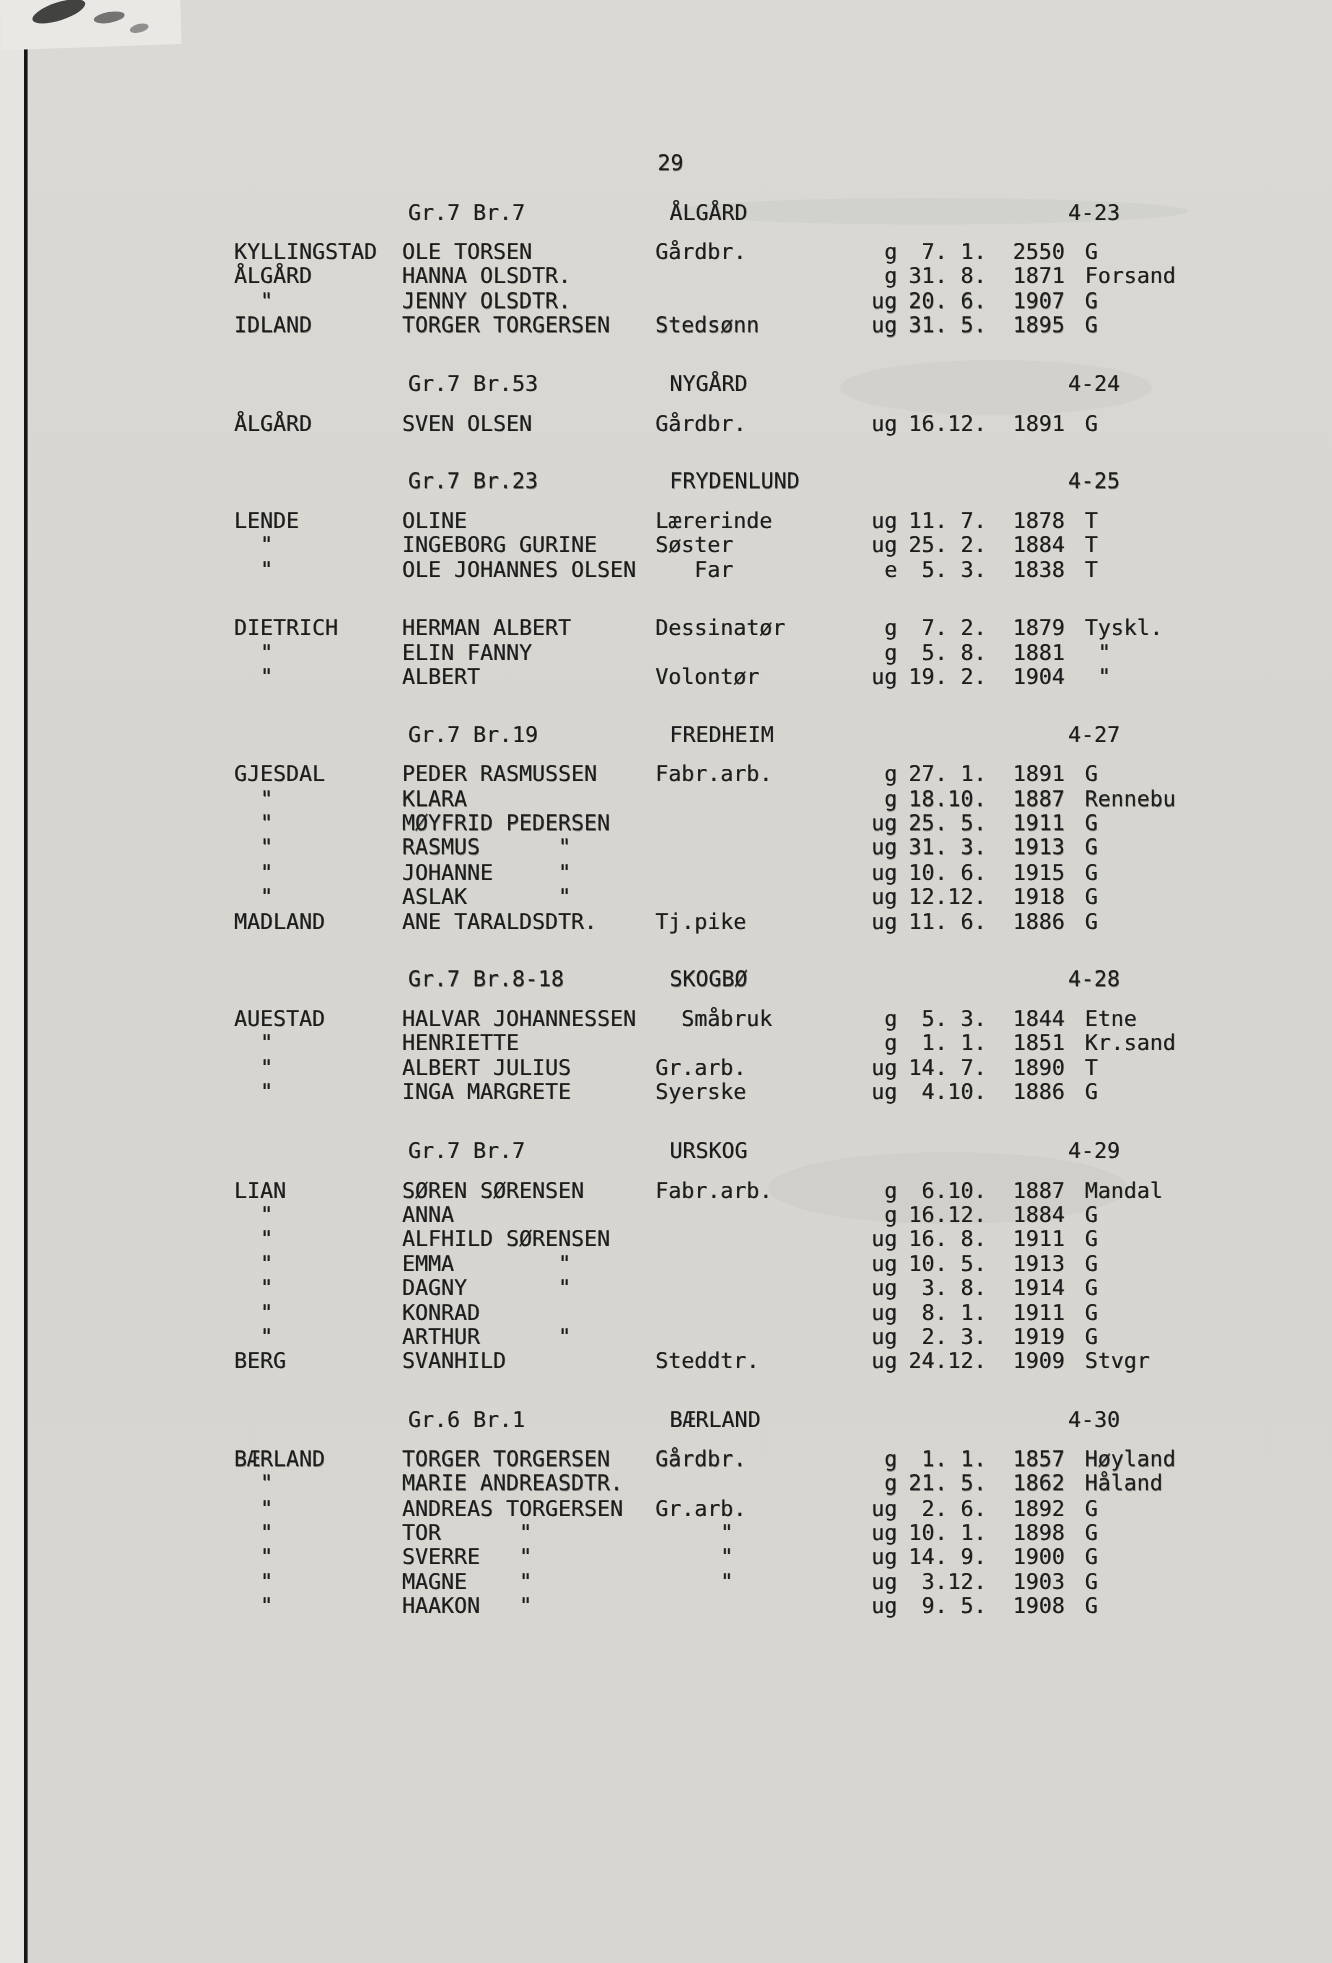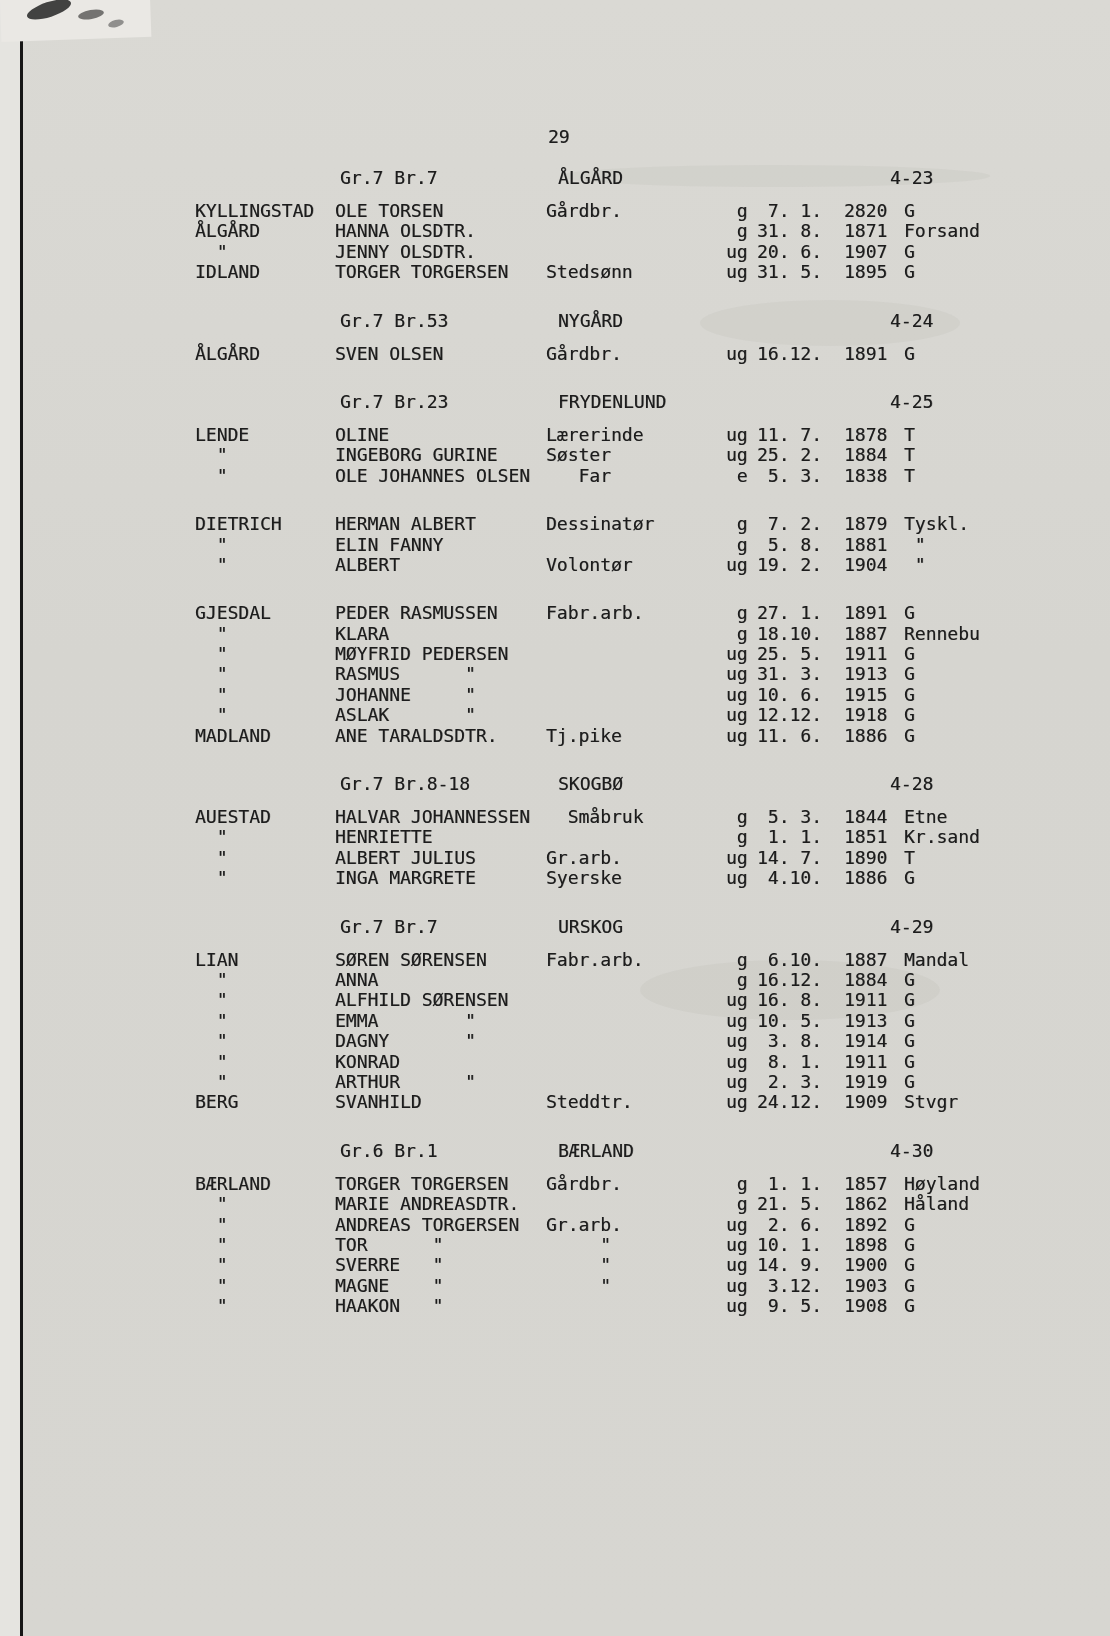--- a/index.html
+++ b/index.html
@@ -122,21 +122,21 @@
       <span class="col farm">ÅLGÅRD</span>
       <span class="col gnum">4-23</span>
     </div>
     <div class="rows">
   <div class="row">
     <span class="col surname">KYLLINGSTAD</span>
     <span class="col name">OLE TORSEN</span>
     <span class="col occ">Gårdbr.</span>
     <span class="col status"> g</span>
     <span class="col date"> 7. 1.</span>
-    <span class="col year">2820</span>
+    <span class="col year">2550</span>
     <span class="col place">G</span>
   </div>
 
   <div class="row">
     <span class="col surname">ÅLGÅRD</span>
     <span class="col name">HANNA OLSDTR.</span>
     <span class="col occ"></span>
     <span class="col status"> g</span>
     <span class="col date">31. 8.</span>
     <span class="col year">1871</span>
@@ -251,20 +251,25 @@
     <span class="col occ">Volontør</span>
     <span class="col status">ug</span>
     <span class="col date">19. 2.</span>
     <span class="col year">1904</span>
     <span class="col place"> "</span>
   </div>
 </div>
   </section>
 
   <section class="group">
+    <div class="group-header">
+      <span class="col grbr">Gr.7 Br.19</span>
+      <span class="col farm">FREDHEIM</span>
+      <span class="col gnum">4-27</span>
+    </div>
     <div class="rows">
   <div class="row">
     <span class="col surname">GJESDAL</span>
     <span class="col name">PEDER RASMUSSEN</span>
     <span class="col occ">Fabr.arb.</span>
     <span class="col status"> g</span>
     <span class="col date">27. 1.</span>
     <span class="col year">1891</span>
     <span class="col place">G</span>
   </div>

